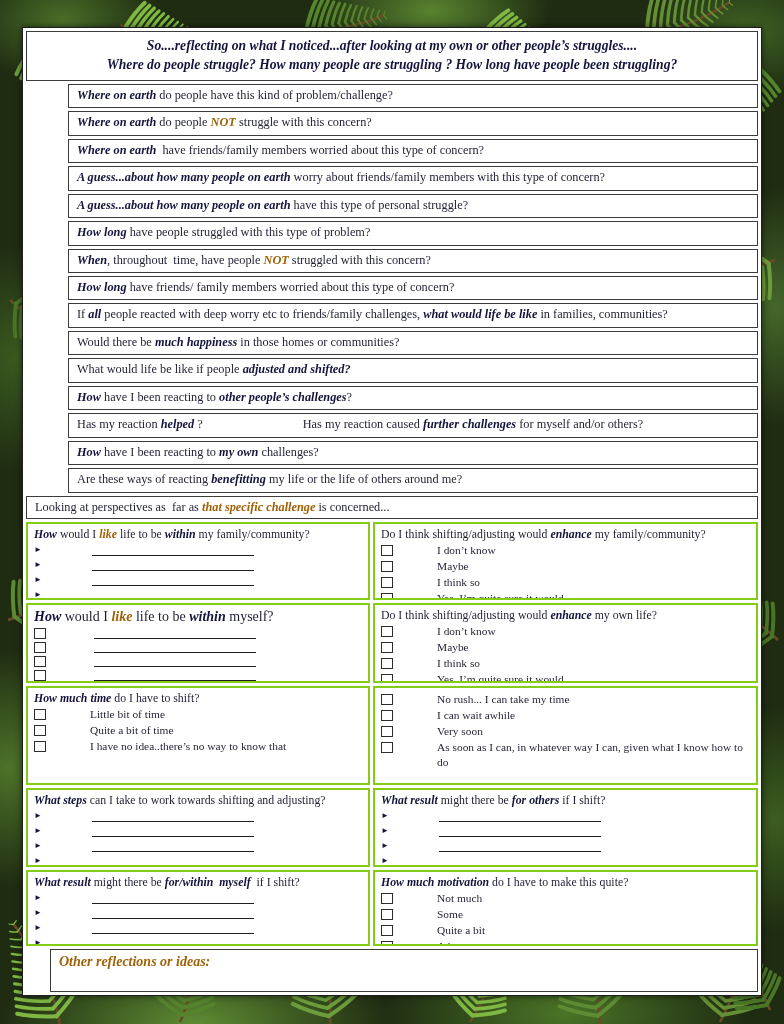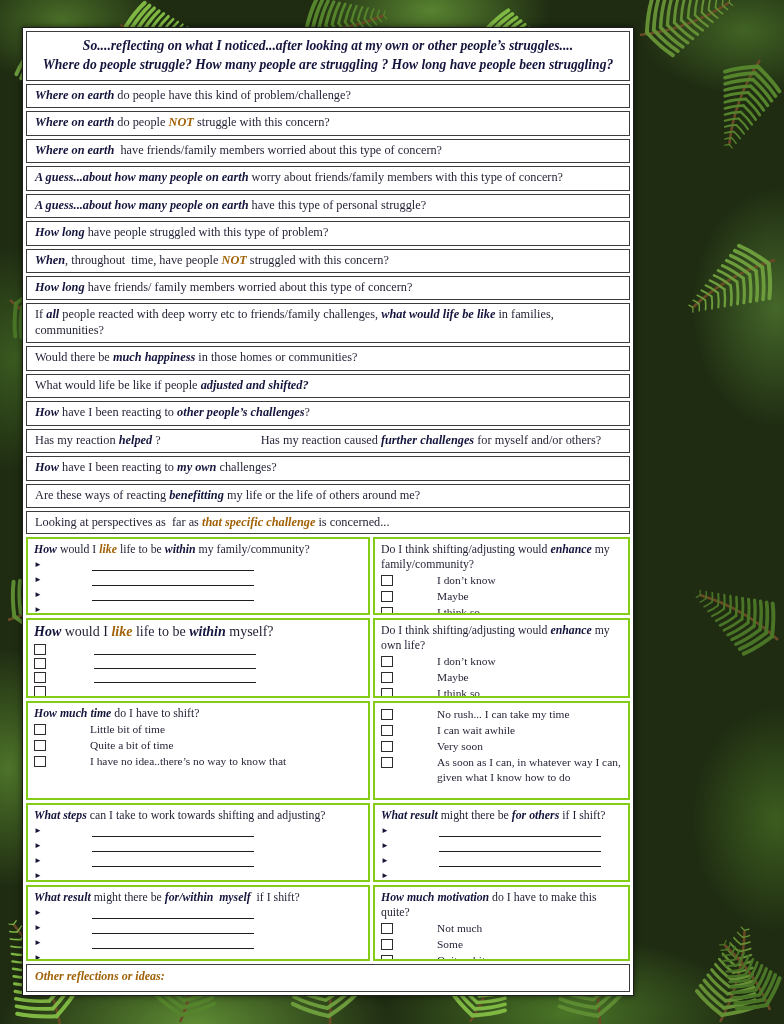--- a/index.html
+++ b/index.html
@@ -11,44 +11,44 @@
         radial-gradient(140px 90px at 8% 2%,  #4a6e28 0%, rgba(74,110,40,0) 70%),
         radial-gradient(170px 90px at 55% 1%, #588330 0%, rgba(88,131,48,0) 70%),
         radial-gradient(150px 90px at 95% 3%, #416324 0%, rgba(65,99,36,0) 70%),
         radial-gradient(120px 160px at 2% 35%, #3a5a20 0%, rgba(58,90,32,0) 70%),
         radial-gradient(120px 170px at 99% 30%, #45672a 0%, rgba(69,103,42,0) 70%),
         radial-gradient(120px 170px at 1% 75%, #4d7329 0%, rgba(77,115,41,0) 70%),
         radial-gradient(120px 160px at 99% 80%, #3c5d1f 0%, rgba(60,93,31,0) 70%),
         radial-gradient(280px 120px at 25% 100%, #5e8c33 0%, rgba(94,140,51,0) 70%),
         radial-gradient(260px 110px at 72% 99%, #4a7527 0%, rgba(74,117,39,0) 70%);}
   .bg svg{position:absolute;inset:0;}
-  .sheet{position:absolute;left:22px;top:27px;width:612px;height:969px;box-sizing:border-box;
+  .sheet{position:absolute;left:22px;top:27px;width:740px;height:969px;box-sizing:border-box;
          background:#ffffff;border:1.5px solid #1d1d1d;padding:3px;
          display:flex;flex-direction:column;gap:3px;color:#1f1f33;
          box-shadow:0 0 6px rgba(0,0,0,.55);}
   .box{border:1px solid #3c3c3c;box-sizing:border-box;background:#fff;}
   .header-box{border-width:1.5px;text-align:center;padding:4px 6px 5px;
               font-weight:bold;font-style:italic;font-size:13.6px;line-height:1.42;color:#14143c;}
-  .qrow{padding:3px 8px 4px;font-size:12.3px;line-height:1.26;white-space:pre-wrap;}
+  .qrow{padding:3px 8px 4px;font-size:12.3px;line-height:1.26;white-space:pre-wrap;margin-left:42px;}
   .seg-r{color:#1f1f33;}
   .seg-b{font-weight:bold;font-style:italic;color:#14143c;}
   .seg-bu{font-weight:bold;font-style:italic;color:#a16207;}
   .seg-gap{display:inline-block;width:100px;}
   .divider-row{text-align:left;padding:3px 8px;font-size:12.3px;white-space:pre-wrap;}
   .grid{display:grid;grid-template-columns:344px 1fr;grid-template-rows:78px 80px 99px 79px 76px;
         gap:3px;}
   .cell{border:2px solid #84cc16;box-sizing:border-box;padding:3px 6px;overflow:hidden;}
   .cell .q{font-size:11.8px;line-height:1.25;white-space:pre-wrap;margin-bottom:1px;}
   .cell.small .q{font-size:14px;}
   .item{display:flex;align-items:flex-start;line-height:15px;margin-top:1px;font-size:11.4px;}
   .arrow{flex:0 0 14px;font-size:8px;line-height:14px;color:#16163a;}
   .cb{flex:0 0 10px;width:9px;height:9px;border:1.2px solid #2d2d2d;margin:2px 4px 0 0;background:#fff;}
   .label{margin-left:40px;}
   .blank{margin-left:44px;width:162px;border-bottom:1.2px solid #1e1e1e;height:12px;}
-  .footer-box{flex:1;padding:4px 8px;font-size:12px;}
+  .footer-box{flex:1;padding:4px 8px;font-size:14px;margin-left:24px;}
 </style>
 </head>
 <body>
 
 <div class="bg">
   <svg width="784" height="1024" viewBox="0 0 784 1024">
       <g transform="translate(30,40) rotate(150)">
         <path d="M0,0 Q 10.799999999999999,-45 0,-90" stroke="#6b4a26" stroke-width="2.5" fill="none"></path>
         <path d="M0,-6.923076923076923 q -17.353846153846153,-7.230769230769231 -28.923076923076923,-15.90769230769231" stroke="#6d9c3c" stroke-width="3.97" stroke-linecap="round" fill="none"></path>
         <path d="M0,-6.923076923076923 q 17.353846153846153,-7.230769230769231 28.923076923076923,-15.90769230769231" stroke="#6d9c3c" stroke-width="3.97" stroke-linecap="round" fill="none"></path>

